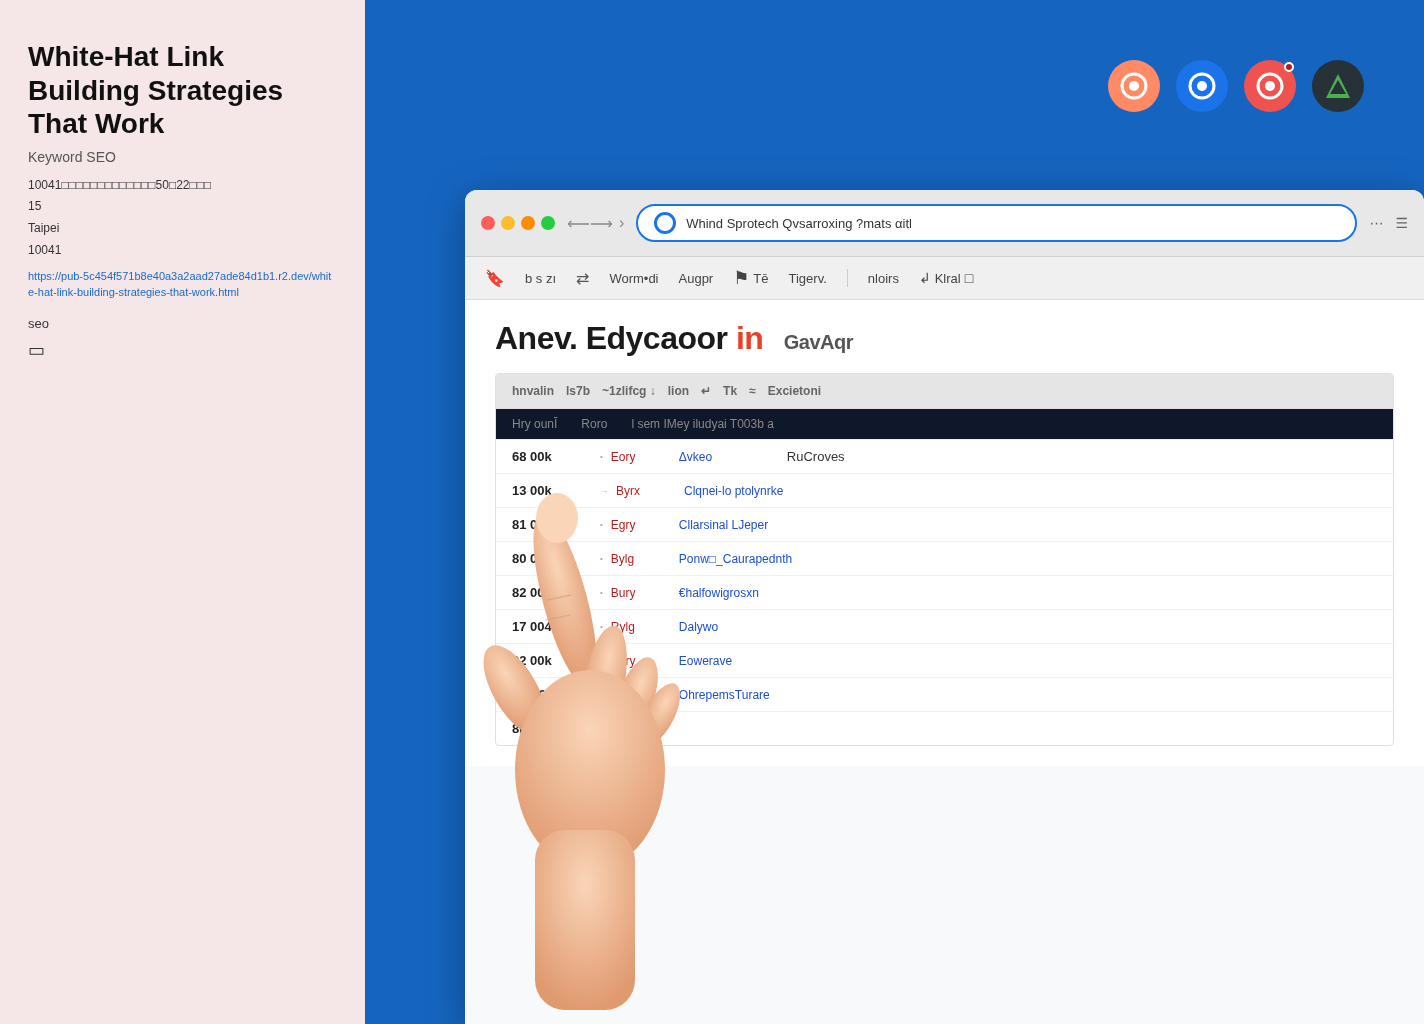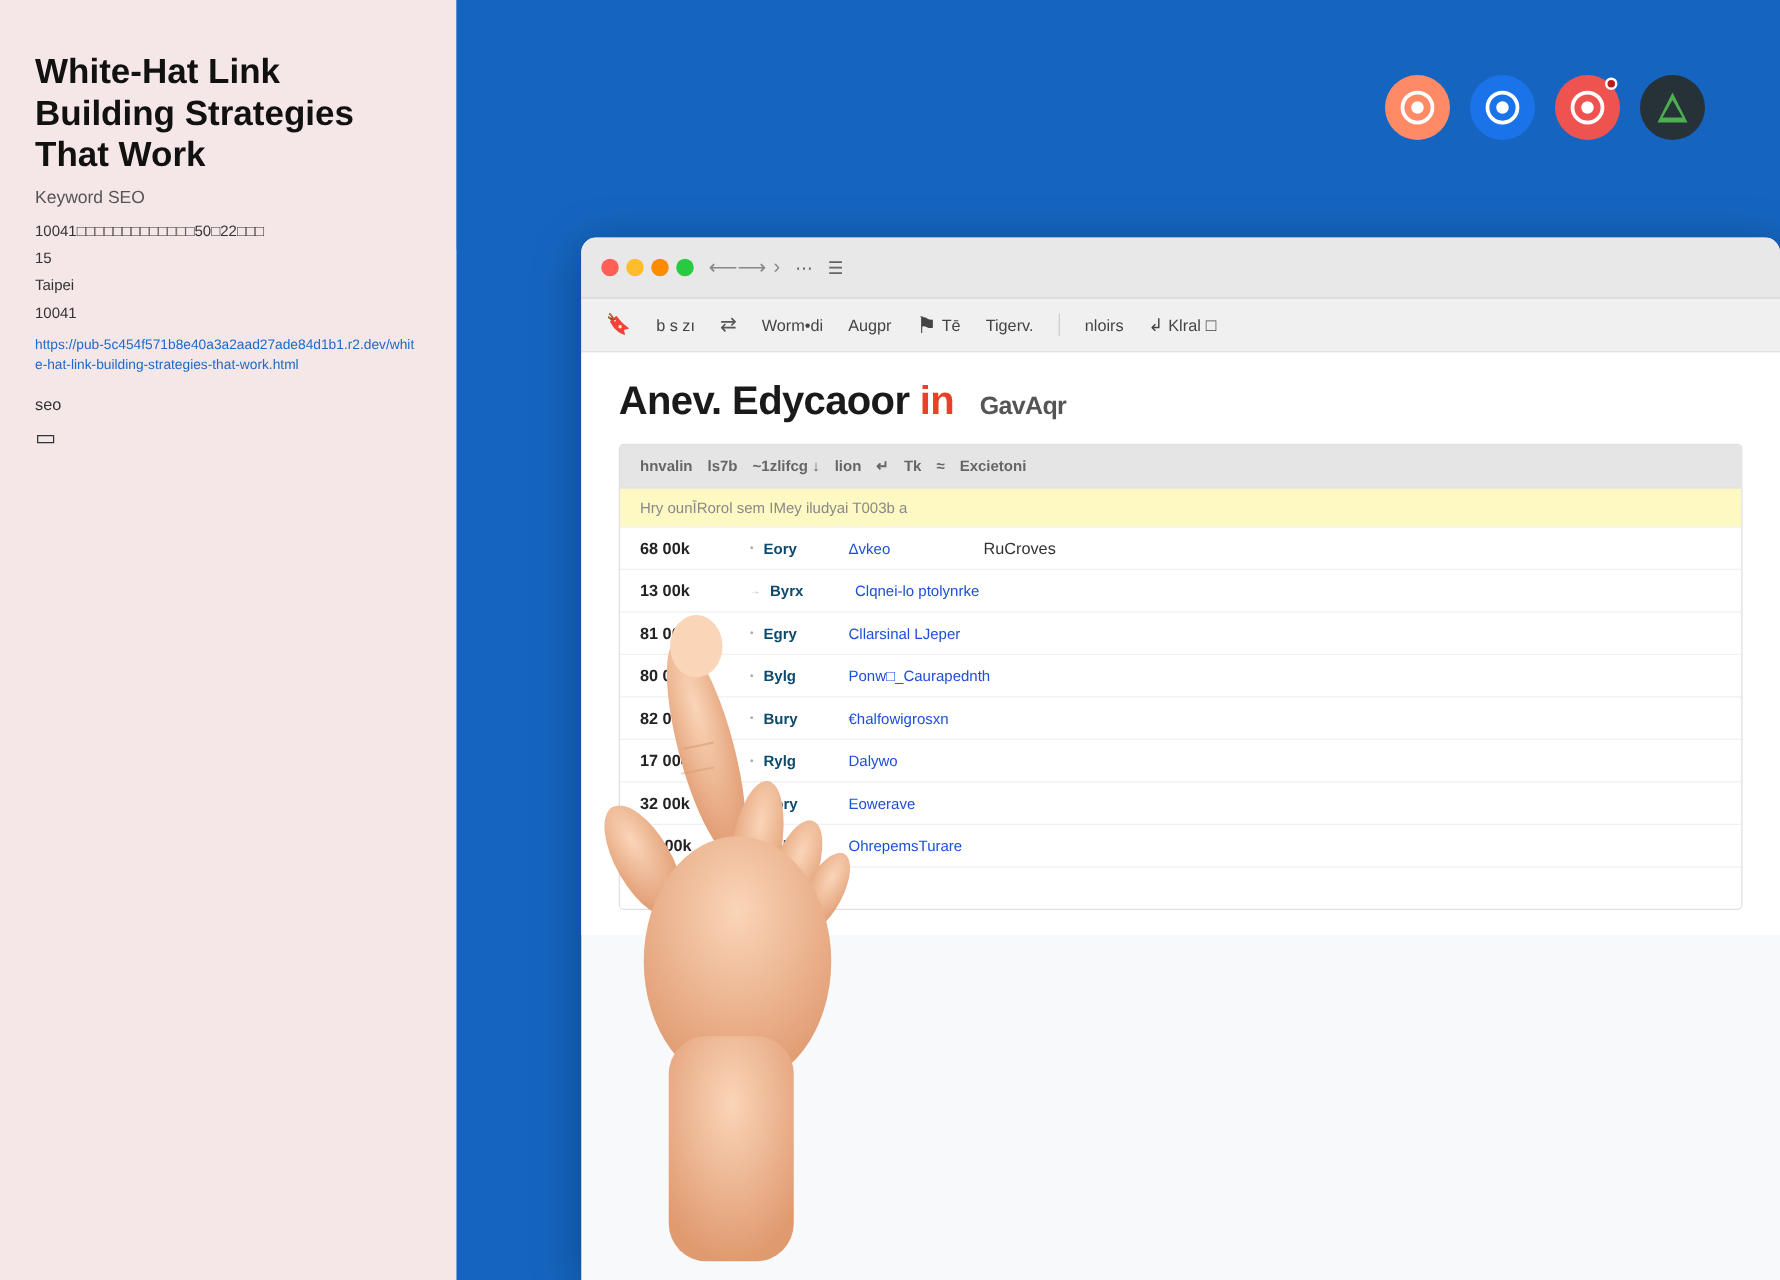--- a/index.html
+++ b/index.html
@@ -256,25 +256,25 @@
       border-bottom: 1px solid #e0e0e0;
     }
 
     .table-header-item {
       font-size: 12px;
       color: #666;
       font-weight: 600;
     }
 
     .table-subheader {
-      background: #fef9c3;
+      background: #0f172a;
       display: flex;
       align-items: flex-start;
       padding: 8px 16px;
-      gap: 0;
+      gap: 24px;
       border-bottom: 1px solid #efefef;
       font-size: 12px;
       color: #888;
     }
 
     .table-row-item {
       display: flex;
       align-items: center;
       padding: 9px 16px;
       border-bottom: 1px solid #f0f0f0;
@@ -293,22 +293,21 @@
     }
 
     .col-dot {
       font-size: 8px;
       color: #aaa;
     }
 
     .col-trend-mini {
       width: 60px;
       font-size: 12px;
-      color: #0c4a6e;
-      font-weight: bold;
+      color: #b91c1c;
     }
 
     .col-diff {
       width: 100px;
       font-size: 12px;
       color: #1d4ed8;
     }
 
     .col-keyword {
       flex: 1;
@@ -380,20 +379,24 @@
       <div class="traffic-lights">
         <div class="traffic-light tl-red"></div>
         <div class="traffic-light tl-yellow"></div>
         <div class="traffic-light tl-orange"></div>
         <div class="traffic-light tl-green"></div>
       </div>
       <div class="browser-nav">
         <span style="cursor:pointer;font-size:16px;color:#888;">⟵⟶</span>
         <span style="cursor:pointer;">›</span>
       </div>
+      <div class="browser-address-bar">
+        <div class="address-circle"></div>
+        <span class="address-text">Whind Sprotech  Qvsarroxing  ?mats  αitl</span>
+      </div>
       <div class="browser-actions">
         <span style="cursor:pointer;">⋯</span>
         <span style="cursor:pointer;">☰</span>
       </div>
     </div>
 
     <div class="browser-toolbar">
       <span class="toolbar-icon">🔖</span>
       <span class="toolbar-item">b s zı</span>
       <span class="toolbar-icon">⇄</span>

